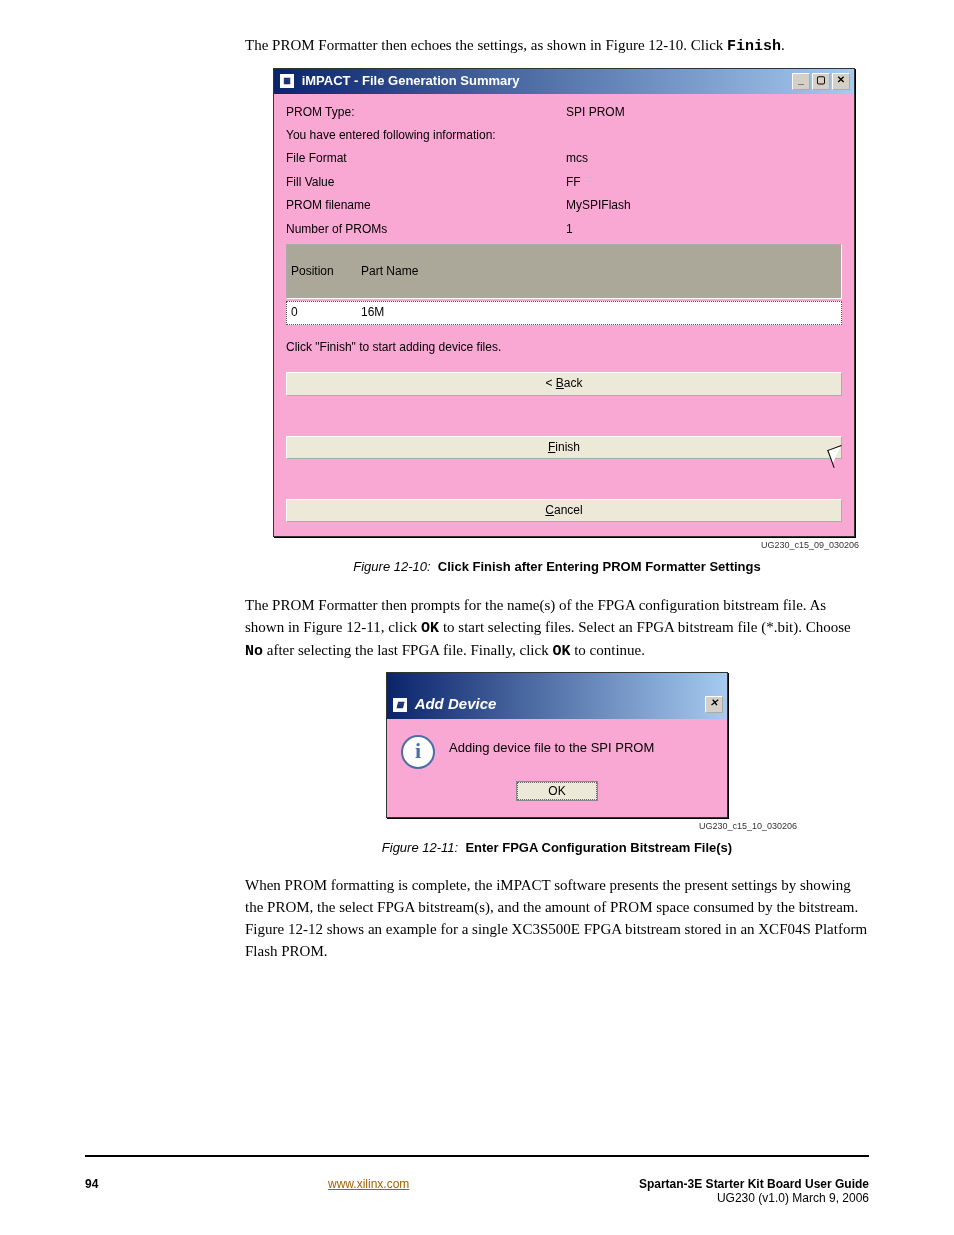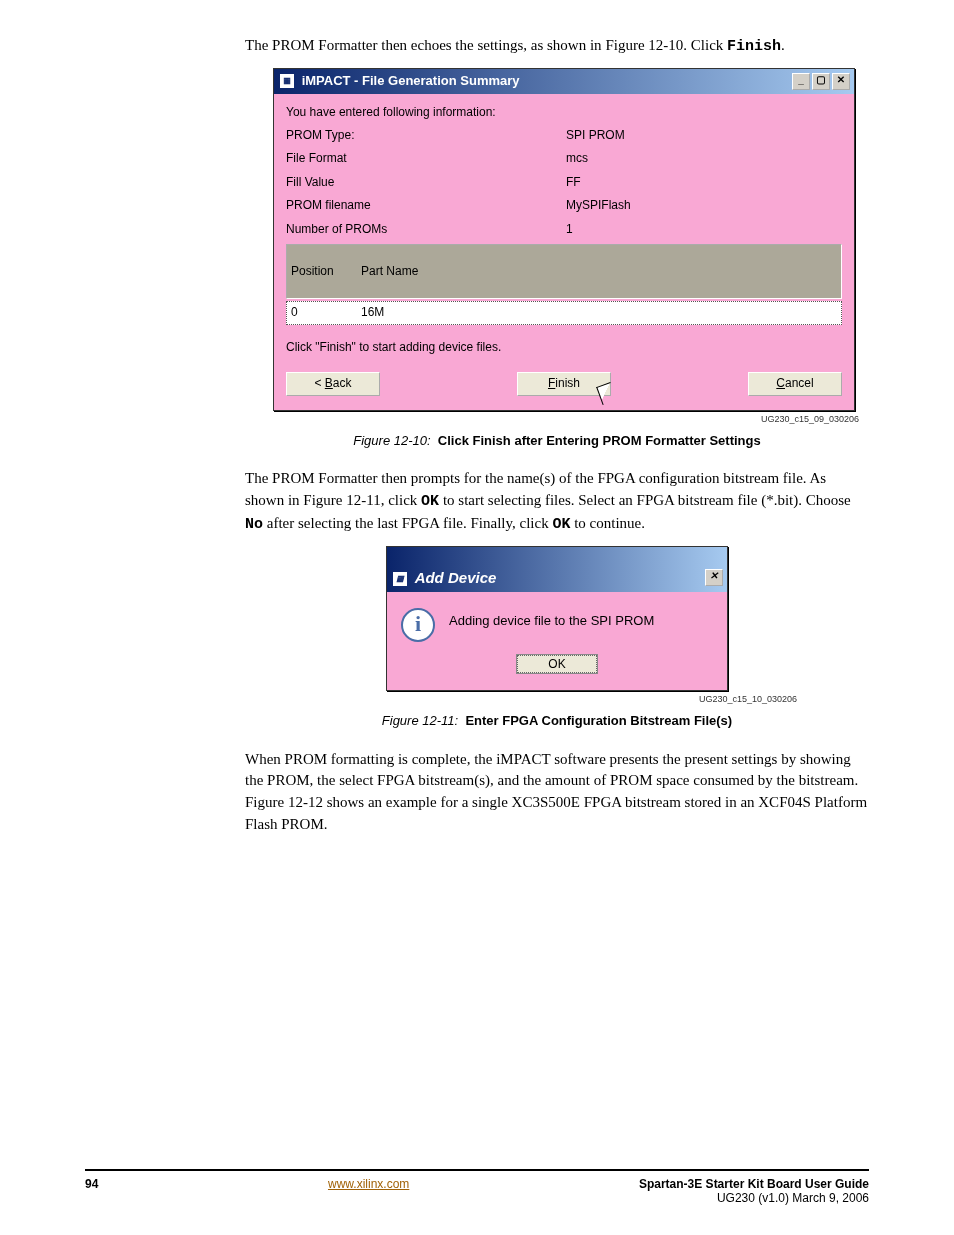--- a/index.html
+++ b/index.html
@@ -105,22 +105,23 @@
     border: 1px dotted #555;
     padding: 2px 4px;
     display: flex;
     margin-top: 2px;
     background: #fff;
   }
   .td-pos { width: 70px; }
   .dlg-footer {
     padding: 10px 12px 14px 12px;
     display: flex;
-    justify-content: space-between;
+    justify-content: flex-start;
     gap: 40px;
+    flex-direction: column;
   }
   .btn {
     min-width: 72px;
     padding: 2px 10px;
     background: #ece9d8;
     border: 1px outset #fff;
     font-family: Tahoma, Arial, sans-serif;
     font-size: 12px;
     text-align: center;
   }
@@ -200,21 +201,21 @@
     width: 480px;
     margin: 0 auto;
   }
 
   .footer {
     position: absolute;
     bottom: 30px;
     left: 85px;
     right: 85px;
     border-top: 2px solid #000;
-    padding-top: 6px;
+    padding-top: 20px;
     display: flex;
     justify-content: space-between;
     font-family: Arial, sans-serif;
     font-size: 12px;
   }
   .footer .pnum { font-weight: bold; }
   .footer .center { color: #a16207; text-decoration: underline; }
   .footer .right { text-align: right; }
   .footer .right .title { font-weight: bold; }
 </style>
@@ -235,25 +236,25 @@
           <span>iMPACT - File Generation Summary</span>
         </div>
         <div class="winbtns">
           <div class="winbtn">_</div>
           <div class="winbtn">▢</div>
           <div class="winbtn">✕</div>
         </div>
       </div>
       <div class="dlg-body">
         <div class="info-row">
-            <span>You have entered following information:</span>
-          </div>
-        <div class="info-row">
             <span class="info-label">PROM Type:</span>
             <span class="info-value">SPI PROM</span>
+          </div>
+        <div class="info-row">
+            <span>You have entered following information:</span>
           </div>
         <div class="info-row">
             <span class="info-label">File Format</span>
             <span class="info-value">mcs</span>
           </div>
         <div class="info-row">
             <span class="info-label">Fill Value</span>
             <span class="info-value">FF</span>
           </div>
         <div class="info-row">

